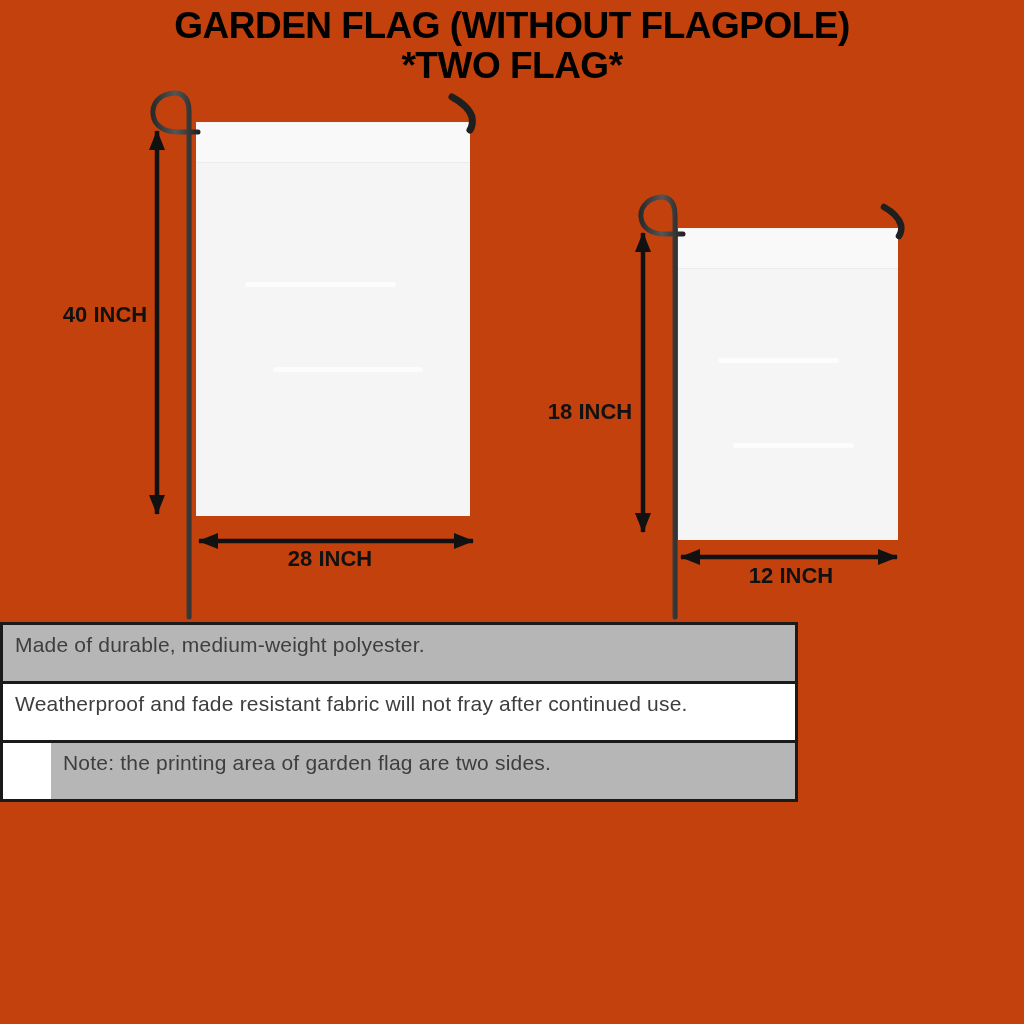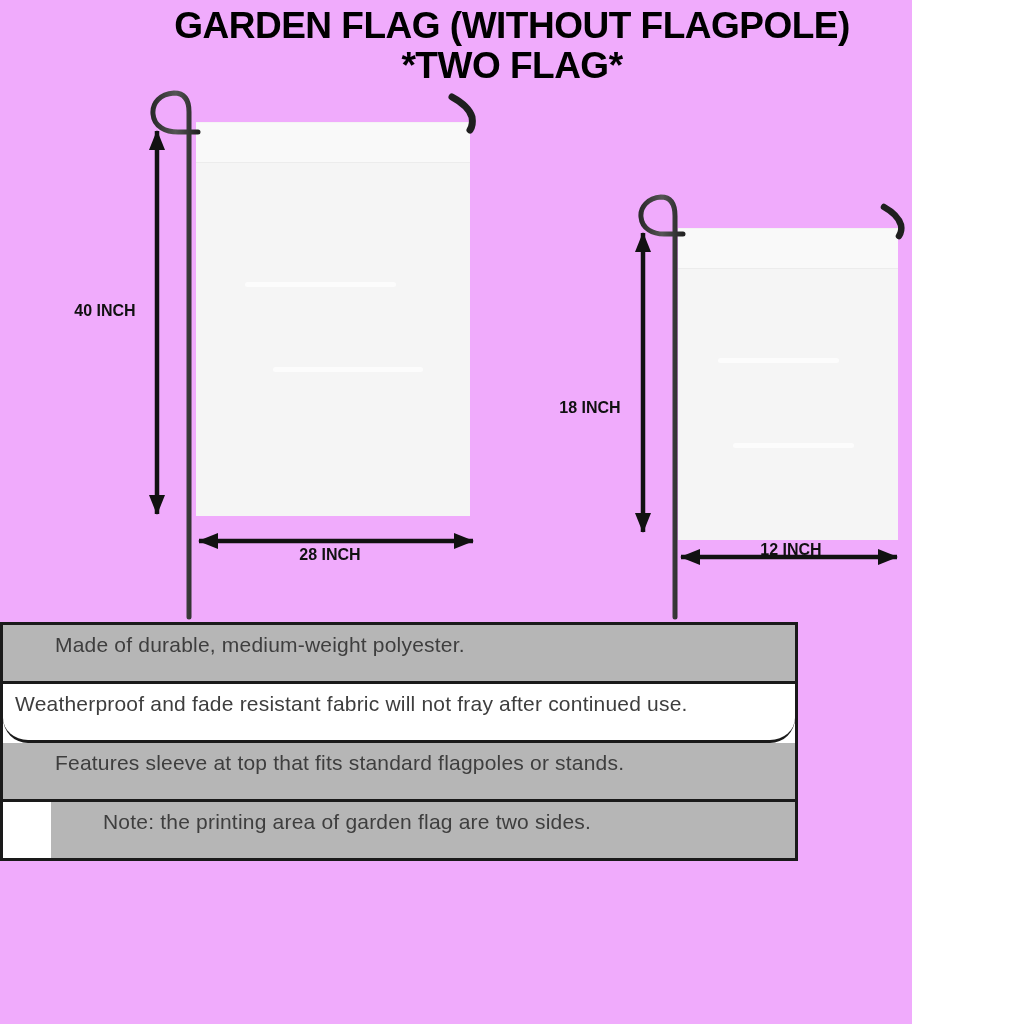--- a/index.html
+++ b/index.html
@@ -1,19 +1,19 @@
 <!DOCTYPE html>
 <html style="--shaded-row: #b6b6b6; --plain-row: #ffffff; --box-border: #1a1a1a; --flag-fabric: #f5f5f5; --metal-pole: #3a3a3a; --hook-metal: #1f1f1f; --arrow-black: #111111; --feature-text: #3e3e3e; --title-text: #000000;"><head>
 <meta charset="utf-8">
 <style>
   html,body{margin:0;padding:0;background:#ffffff;}
   .page{
     position:relative;
-    width:912px;height:1024px;
-    background:#f0abfc;
+    width:1024px;height:1024px;
+    background:#c2410c;
     font-family:"Liberation Sans", sans-serif;
     overflow:hidden;
   }
   
   .title{
     position:absolute;top:6px;left:0;width:1024px;
     text-align:center;
     color:var(--title-text,#000);
     font-weight:bold;
     font-size:37px;
@@ -42,45 +42,45 @@
   .overlay{
     position:absolute;left:0;top:0;width:1024px;height:1024px;
     pointer-events:none;
   }
   
   .dim-label{
     position:absolute;
     width:140px;
     text-align:center;
     font-weight:bold;
-    font-size:16px;
+    font-size:22px;
     color:#111;
     white-space:nowrap;
   }
   #lbl-large-h{left:35px;top:302px;}
   #lbl-large-w{left:260px;top:546px;}
   #lbl-small-h{left:520px;top:351px;margin-top:48px;}
-  #lbl-small-w{left:721px;top:541px;}
+  #lbl-small-w{left:721px;top:563px;}
   
   .features{
     position:absolute;left:0;top:622px;
     width:798px;
     border:3px solid var(--box-border,#1a1a1a);
     box-sizing:border-box;
     background:#fff;
   }
   .feature-row{
     height:56px;
     border-bottom:3px solid var(--box-border,#1a1a1a);
     box-sizing:content-box;
     padding:0;
   }
   .feature-row:last-child{border-bottom:none;margin-left:48px;}
-  .feature-row.shaded{background:var(--shaded-row,#b6b6b6);padding-left:40px;}
-  .feature-row.plain{background:var(--plain-row,#ffffff);border-radius:25px;}
+  .feature-row.shaded{background:var(--shaded-row,#b6b6b6);}
+  .feature-row.plain{background:var(--plain-row,#ffffff);}
   .feature-row span{
     display:block;
     padding:8px 10px 0 12px;
     font-size:21px;
     color:var(--feature-text,#3e3e3e);
     letter-spacing:0.2px;
   }
 </style>
 </head>
 <body>
@@ -139,20 +139,17 @@
   <div class="dim-label" id="lbl-small-w">12 INCH</div>
 
   <div class="features">
     <div class="feature-row shaded">
       <span>Made of durable, medium-weight polyester.</span>
     </div>
     <div class="feature-row plain">
       <span>Weatherproof and fade resistant fabric will not fray after continued use.</span>
     </div>
     <div class="feature-row shaded">
-      <span>Features sleeve at top that fits standard flagpoles or stands.</span>
-    </div>
-    <div class="feature-row shaded">
       <span>Note: the printing area of garden flag are two sides.</span>
     </div>
   </div>
 
 </div>
 
 </body></html>

